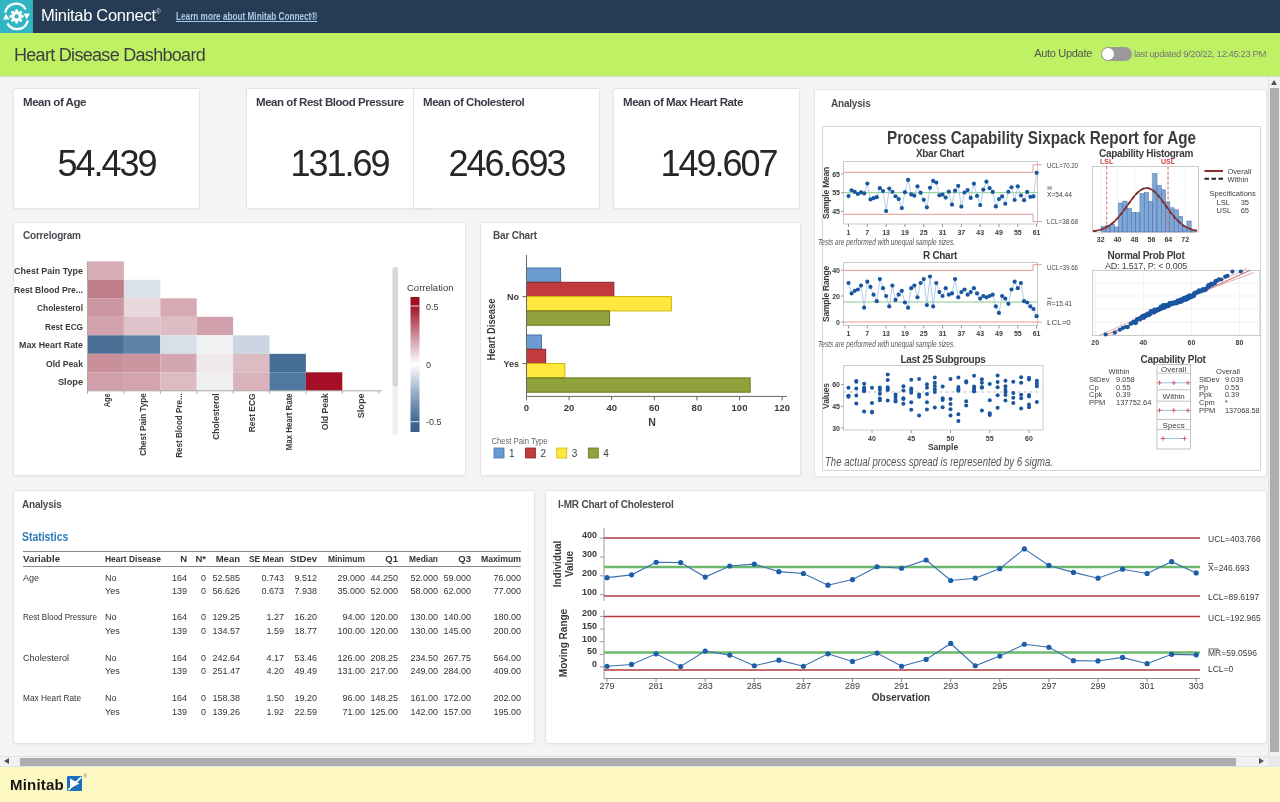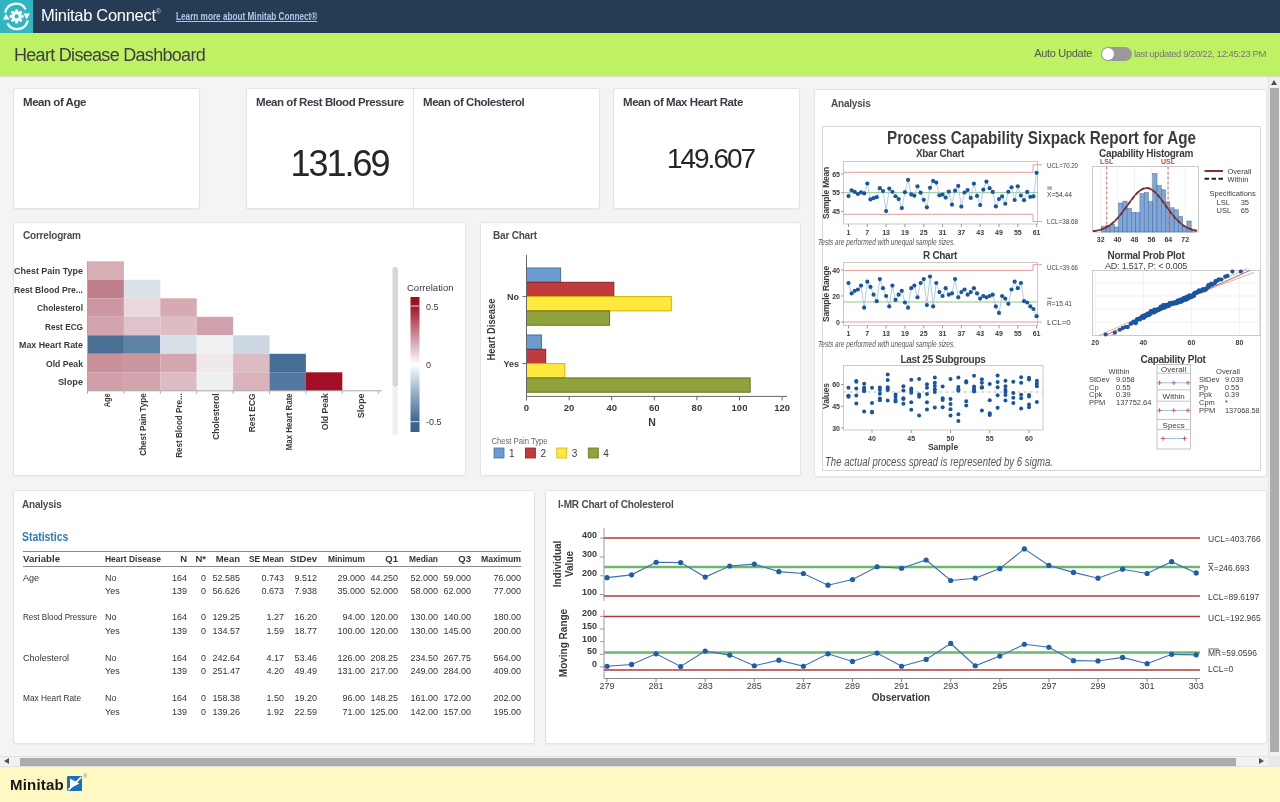--- a/index.html
+++ b/index.html
@@ -38,31 +38,33 @@
 <div class="abs" style="left:14px;top:12px;font-size:18px;letter-spacing:-0.7px;color:#3f3f3f;">Heart Disease Dashboard</div>
 <div class="abs" style="right:188px;top:14px;font-size:11px;letter-spacing:-0.3px;color:#555;">Auto Update</div>
 <div class="abs" style="left:1101px;top:14px;width:31px;height:14px;background:#999;border-radius:7px;">
 <div class="abs" style="left:1px;top:1px;width:12px;height:12px;background:#fff;border-radius:50%;"></div>
     </div>
 <div class="abs" style="right:14px;top:15px;font-size:9.5px;letter-spacing:-0.4px;color:#777;white-space:nowrap;">last updated 9/20/22, 12:45:23 PM</div>
 </div>
 <div class="abs" style="left:0;top:77px;width:1268px;height:679px;background:#f4f4f4;"></div>
 <div class="panel" style="left:13px;top:88px;width:187px;height:121px;">
 <div class="ctitle" style="left:9px;top:7px;">Mean of Age</div>
+<div class="abs" style="left:0;top:54px;width:185px;text-align:center;font-size:36px;letter-spacing:-2px;color:#262626;">54.439</div>
 </div>
 <div class="panel" style="left:213px;top:88px;width:187px;height:121px;margin-left:33px;">
 <div class="ctitle" style="left:9px;top:7px;">Mean of Rest Blood Pressure</div>
 <div class="abs" style="left:0;top:54px;width:185px;text-align:center;font-size:36px;letter-spacing:-2px;color:#262626;">131.69</div>
 </div>
 <div class="panel" style="left:413px;top:88px;width:187px;height:121px;">
 <div class="ctitle" style="left:9px;top:7px;">Mean of Cholesterol</div>
+<div class="abs" style="left:0;top:54px;width:185px;text-align:center;font-size:36px;letter-spacing:-2px;color:#262626;">246.693</div>
 </div>
 <div class="panel" style="left:613px;top:88px;width:187px;height:121px;">
 <div class="ctitle" style="left:9px;top:7px;">Mean of Max Heart Rate</div>
-<div class="abs" style="left:4px;top:54px;width:185px;text-align:center;font-size:28px;letter-spacing:-2px;color:#262626;">149.607</div>
+<div class="abs" style="left:12px;top:54px;width:185px;text-align:center;font-size:36px;letter-spacing:-2px;color:#262626;">149.607</div>
 </div>
 <div class="panel" style="left:13px;top:222px;width:453px;height:254px;">
 <div class="ptitle" style="left:9px;top:7px;">Correlogram</div>
 </div>
 <svg class="abs" style="left:13px;top:222px;" width="453" height="254" viewBox="13 222 453 254">
     <defs>
       <linearGradient id="corr" x1="0" y1="0" x2="0" y2="1">
         <stop offset="0" stop-color="#9d0e22"></stop>
         <stop offset="0.067" stop-color="#a31227"></stop>
         <stop offset="0.28" stop-color="#c98b97"></stop>

